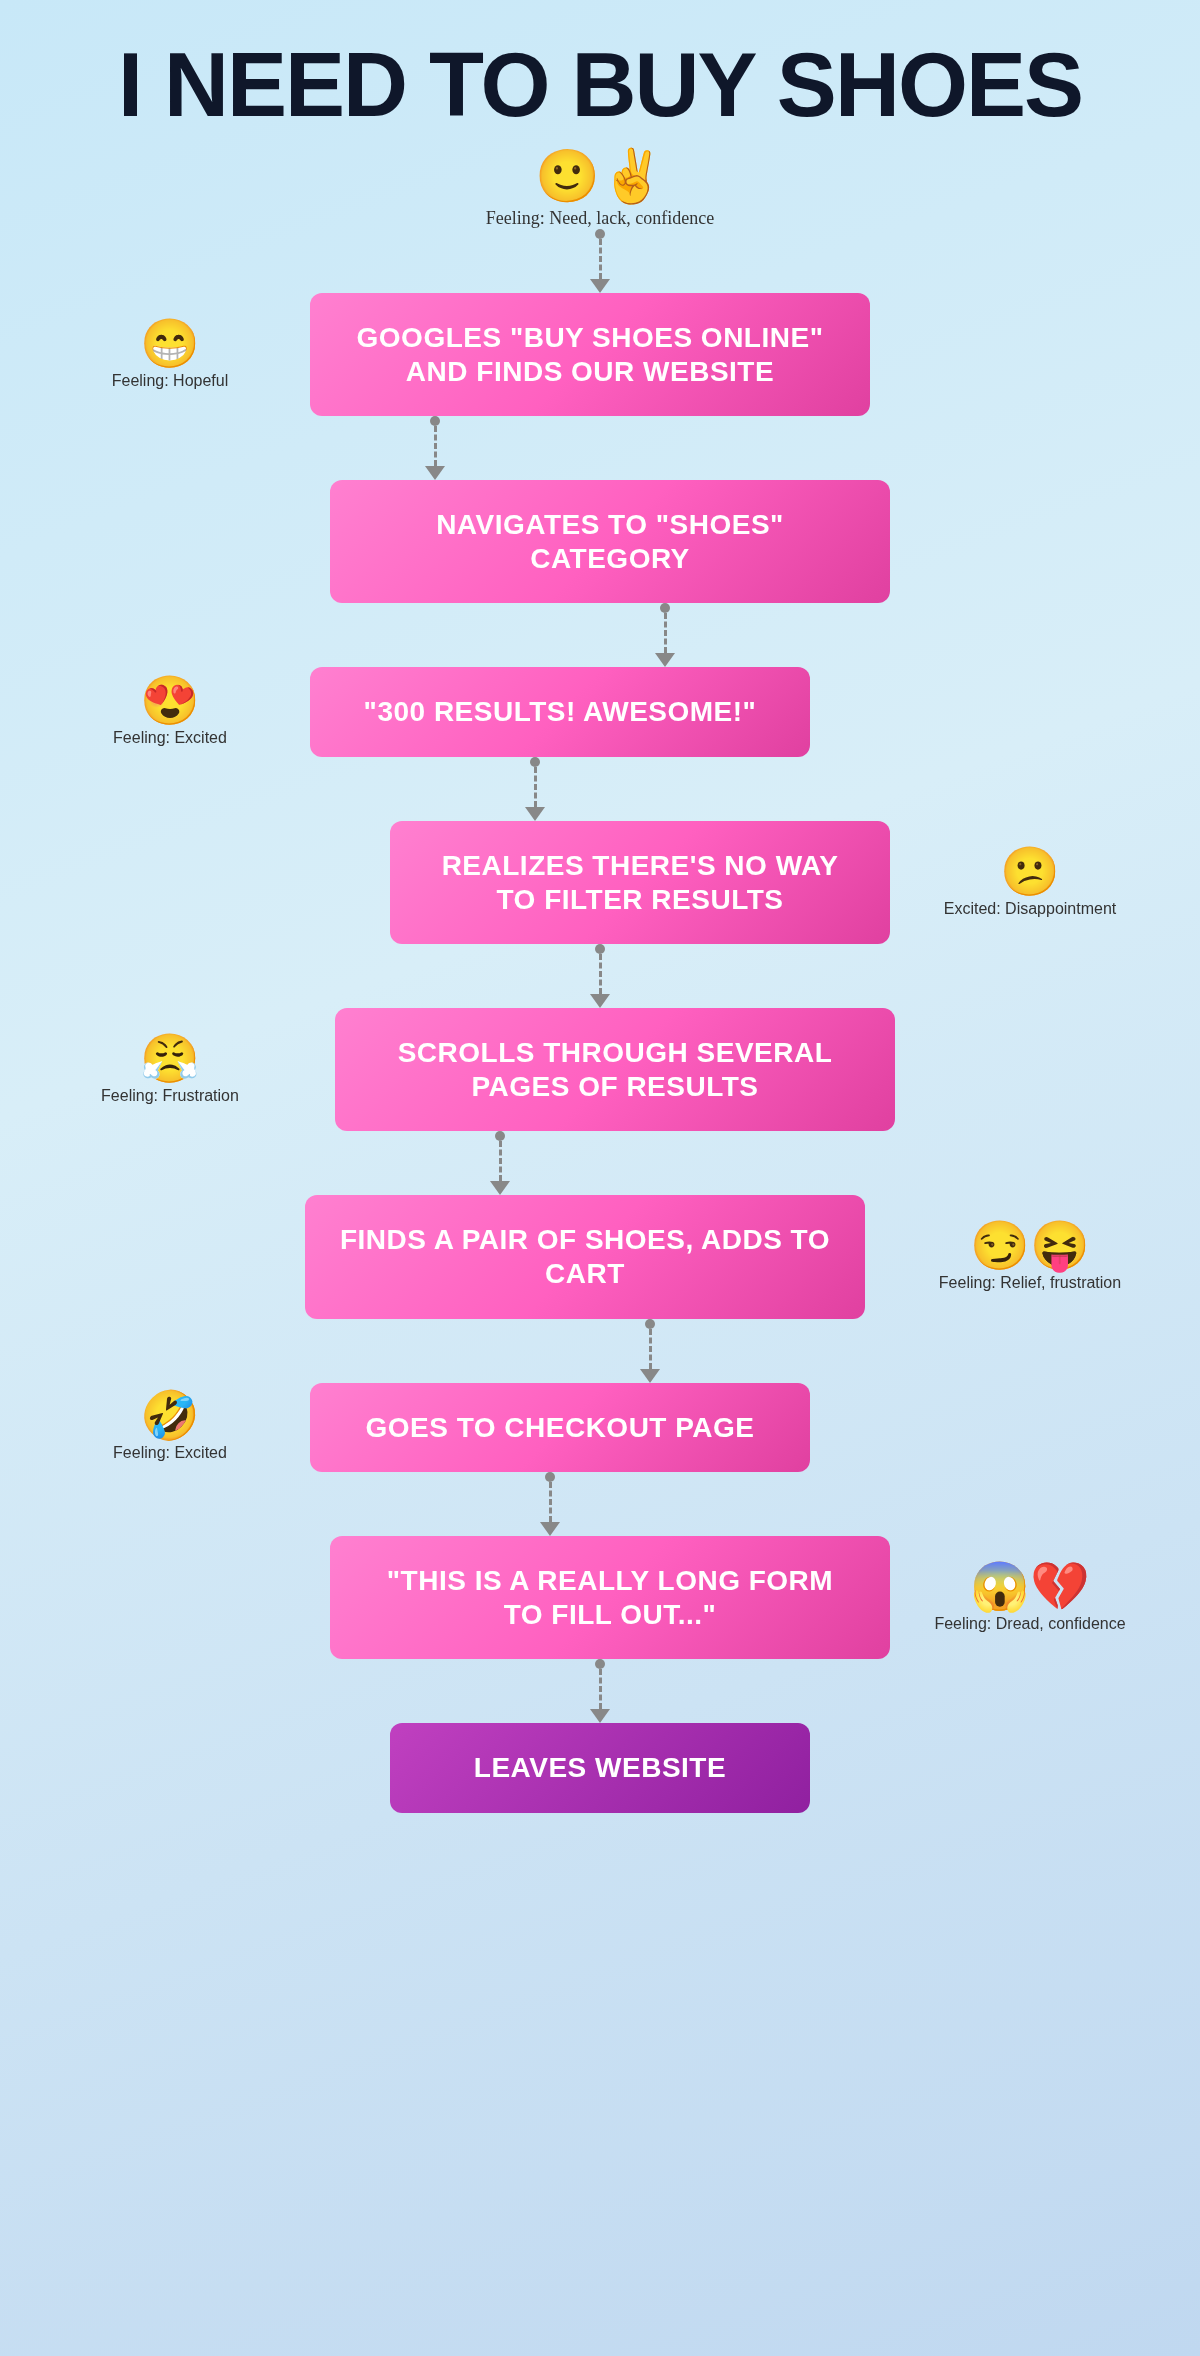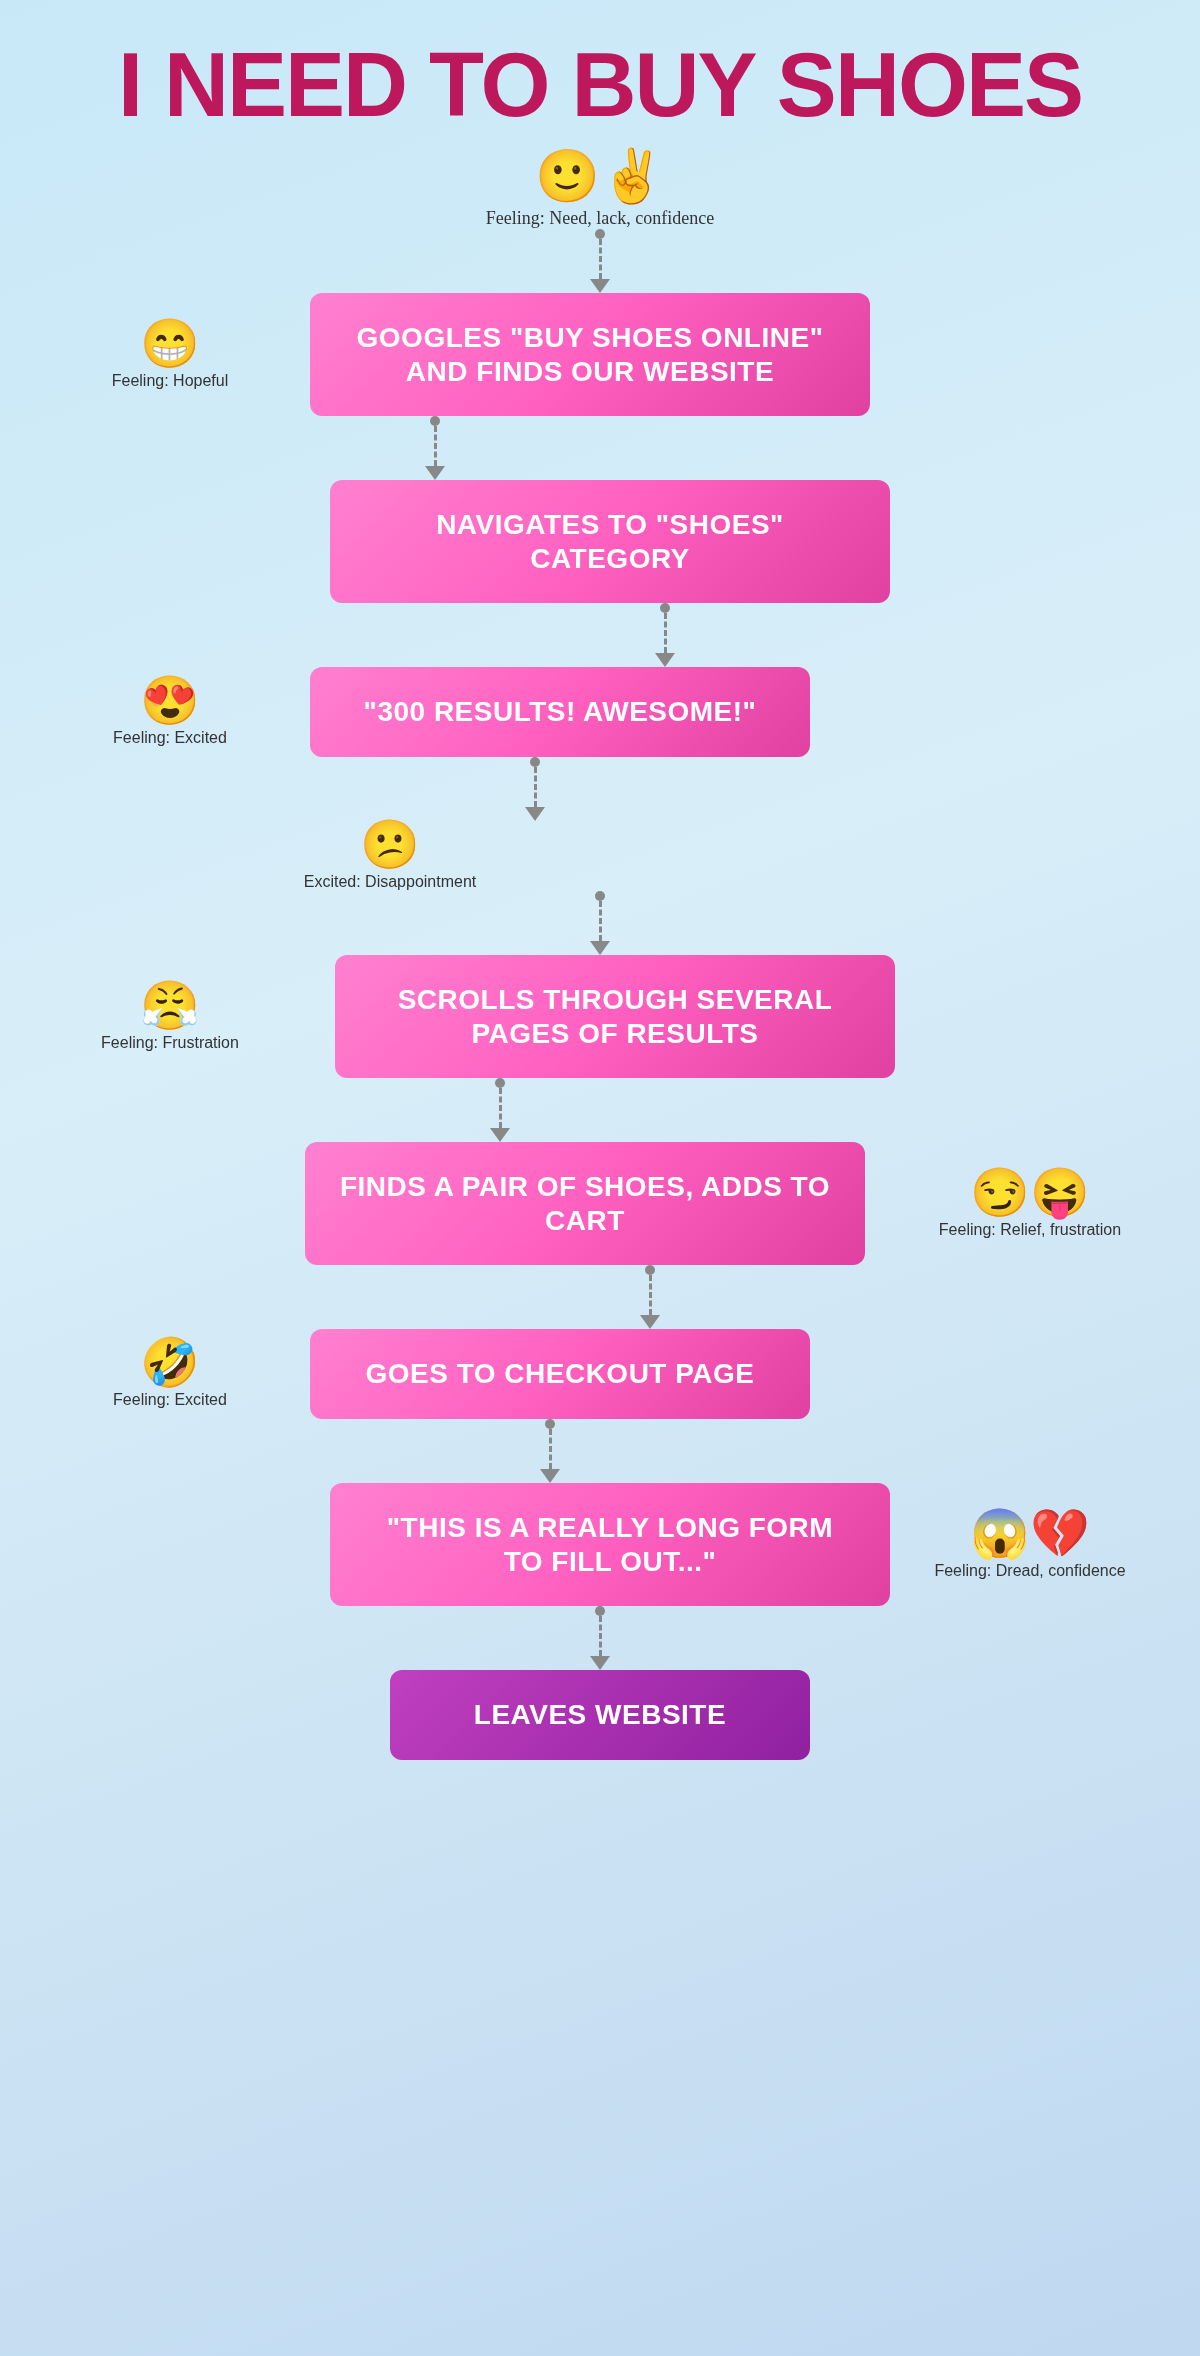--- a/index.html
+++ b/index.html
@@ -15,21 +15,21 @@
     .page-wrapper {
       width: 1200px;
       padding: 40px 60px 60px 60px;
       position: relative;
     }
 
     .main-title {
       font-size: 90px;
       font-weight: 900;
       text-align: center;
-      color: #be185d;
+      color: #0f172a;
       line-height: 1.0;
       margin-bottom: 20px;
       font-family: 'Arial Black', Arial, sans-serif;
       letter-spacing: -2px;
     }
 
     
     .flow {
       display: flex;
       flex-direction: column;
@@ -217,20 +217,23 @@
     </div>
 
     <div style="display:flex;flex-direction:column;align-items:center;margin-left:-130px;">
       <div class="dot-start"></div>
       <div class="v-line" style="height:40px;"></div>
       <div class="arrow-tip"></div>
     </div>
 
     <div class="flow-step">
       <div class="empty-side"></div>
+      <div style="flex:1; display:flex; justify-content:flex-end; padding-right:30px;">
+        <div class="flow-box medium">REALIZES THERE'S NO WAY<br>TO FILTER RESULTS</div>
+      </div>
       <div class="right-note">
         <div class="side-emoji">😕</div>
         <div class="side-feeling">Excited: Disappointment</div>
       </div>
     </div>
 
     <div style="display:flex;flex-direction:column;align-items:center;margin-left:0px;">
       <div class="dot-start"></div>
       <div class="v-line" style="height:40px;"></div>
       <div class="arrow-tip"></div>

